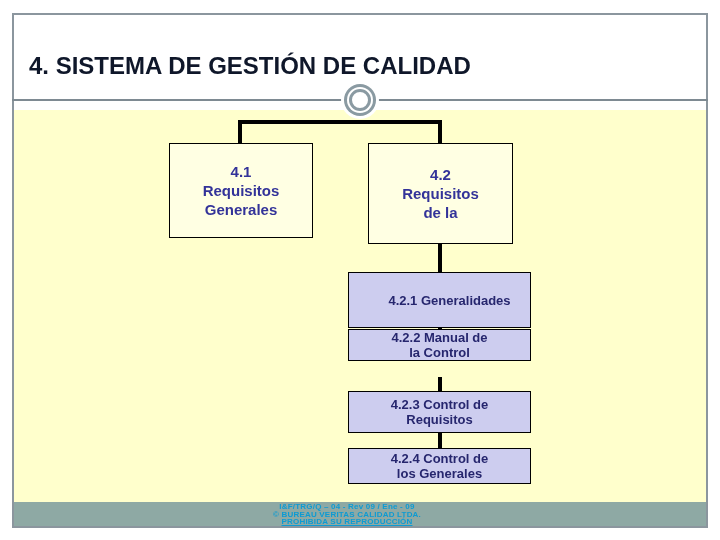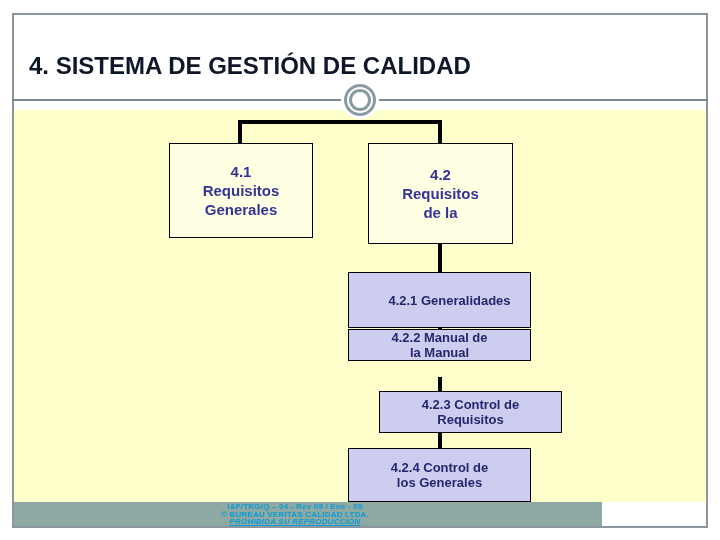--- a/index.html
+++ b/index.html
@@ -62,39 +62,39 @@
     justify-content:center; align-items:center;
     text-align:center; font-weight:bold;
   }
   .lvl1 { background:#FFFFE3; color:#333399; font-size:15px; line-height:19px; }
   .lvl2 { background:#CDCDEF; color:#26266E; font-size:13px; line-height:15px; }
 
   .node-4-1   { left:155px; top:33px;  width:144px; height:95px;  }
   .node-4-2   { left:354px; top:33px;  width:145px; height:101px;justify-content:center; }
   .node-4-2-1 { left:334px; top:162px; width:183px; height:56px;padding-left:20px;  }
   .node-4-2-2 { left:334px; top:219px; width:183px; height:32px;  }
-  .node-4-2-3 { left:334px; top:281px; width:183px; height:42px;margin-left:31px;  }
-  .node-4-2-4 { left:334px; top:338px; width:183px; height:54px;  }
+  .node-4-2-3 { left:334px; top:281px; width:183px; height:42px;  }
+  .node-4-2-4 { left:334px; top:338px; width:183px; height:36px;  }
 
   .footer-bar {
     position:absolute; left:0px; top:487px;
-    width:588px; height:24px;
+    width:692px; height:24px;
     background:#8EA9A4;
     overflow:hidden;
   }
   .footer-text {
     padding-top:1px;
     text-align:center;
     transform:translateX(-13px);
     font-size:8px; line-height:7.6px;
     font-weight:bold;
     color:#0D9BD3;
     letter-spacing:0.2px;
   }
-  .footer-text .u { text-decoration:underline;font-style:italic; }
+  .footer-text .u { text-decoration:underline; }
 </style>
 </head>
 <body>
 
 <div class="frame">
 
   <div class="subtitle">4. SISTEMA DE GESTIÓN DE CALIDAD</div>
 
   <div class="divider"></div>
   <div class="circle-ornament"></div>
@@ -120,21 +120,21 @@
       <div>Requisitos</div>
       <div>de la</div>
     </div>
 
     <div class="node lvl2 node-4-2-1">
       <div>4.2.1 Generalidades</div>
     </div>
 
     <div class="node lvl2 node-4-2-2">
       <div>4.2.2 Manual de</div>
-      <div>la Manual</div>
+      <div>la Control</div>
     </div>
 
     <div class="node lvl2 node-4-2-3">
       <div>4.2.3 Control de</div>
       <div>Requisitos</div>
     </div>
 
     <div class="node lvl2 node-4-2-4">
       <div>4.2.4 Control de</div>
       <div>los Generales</div>

